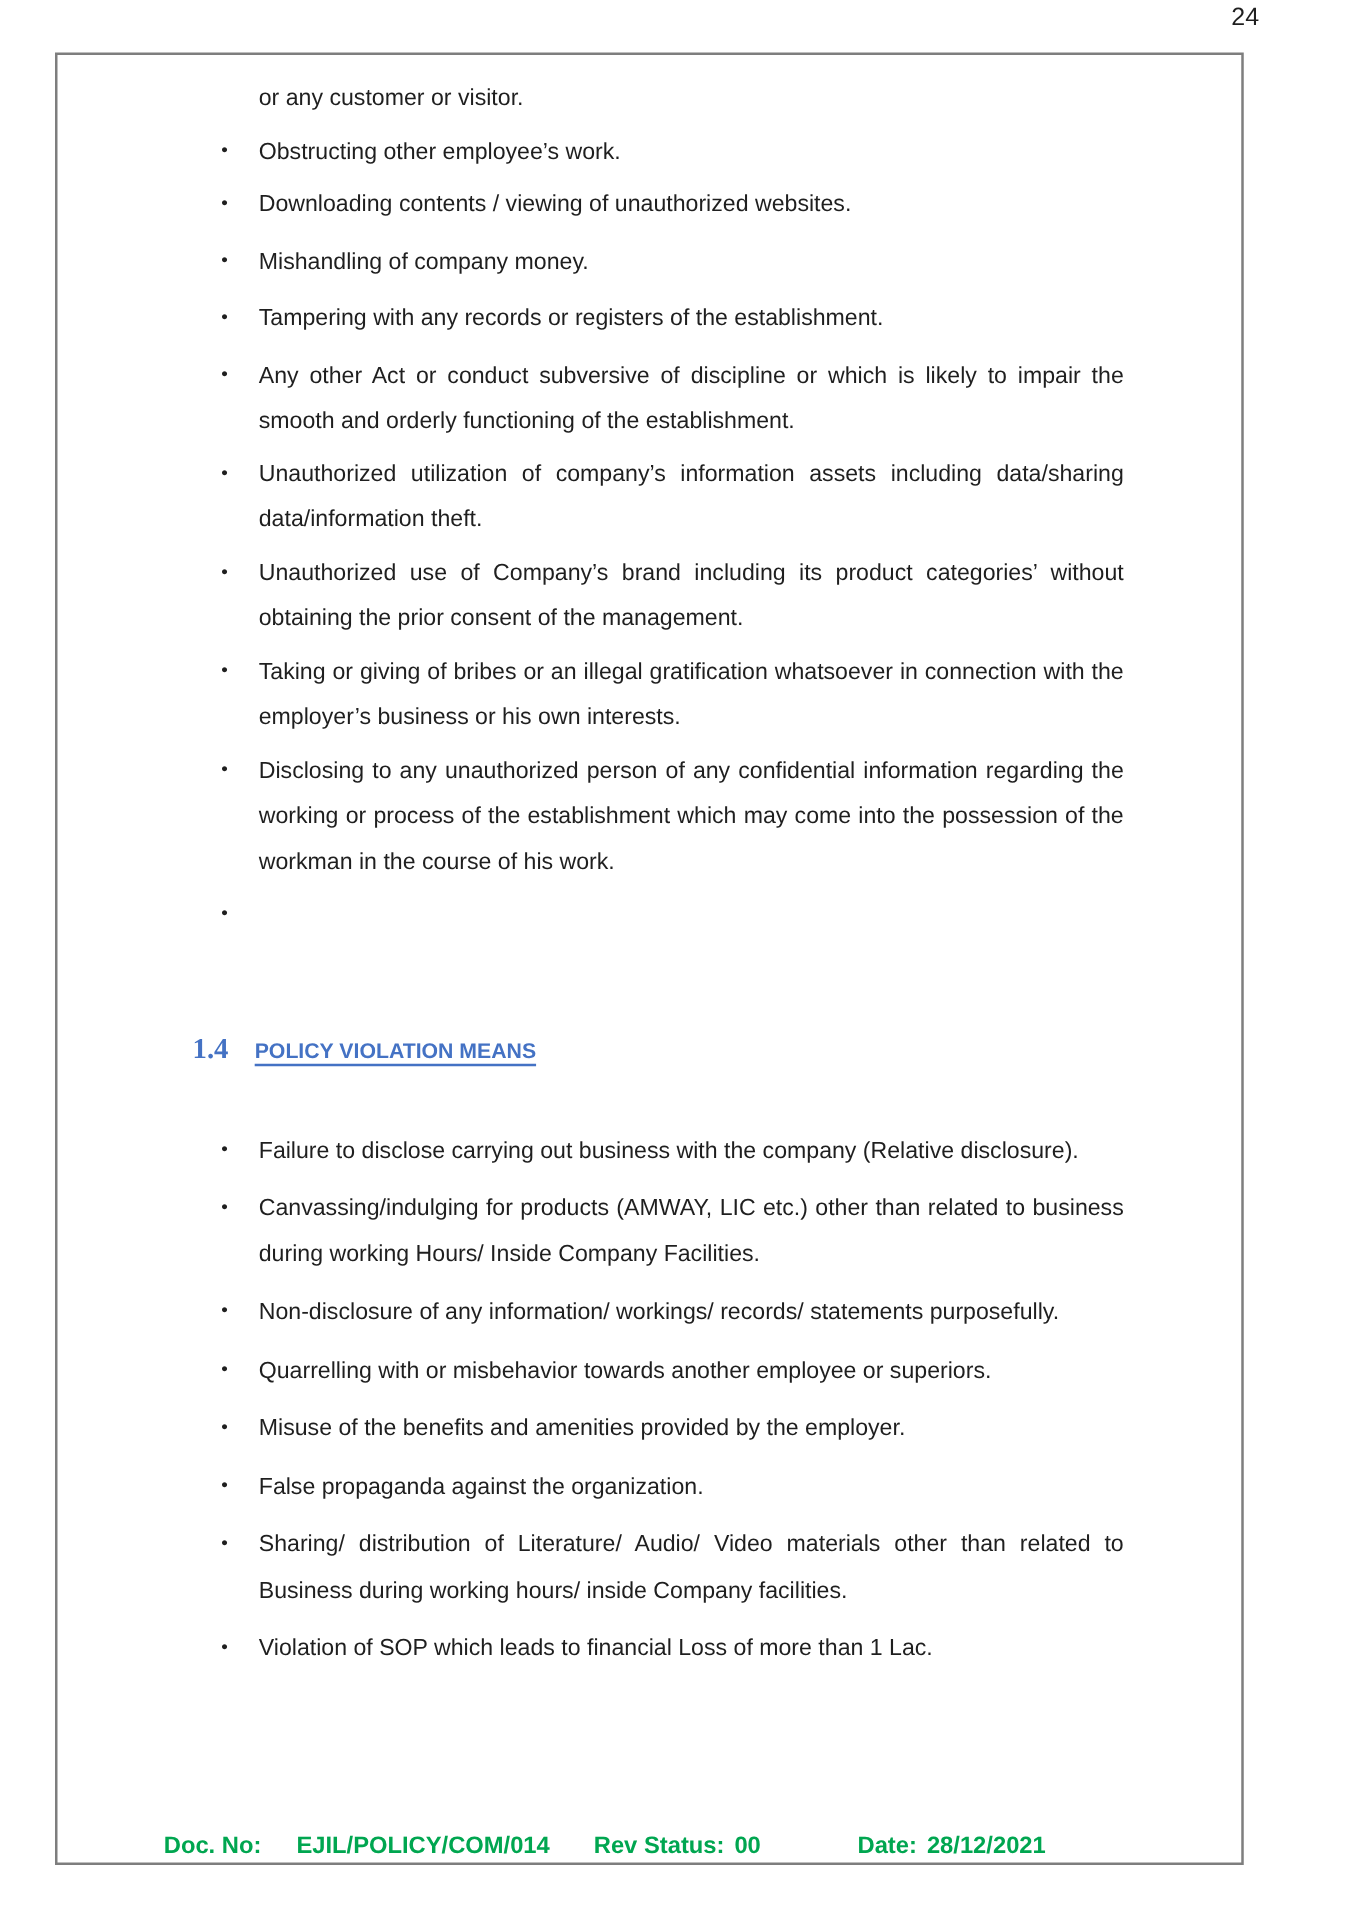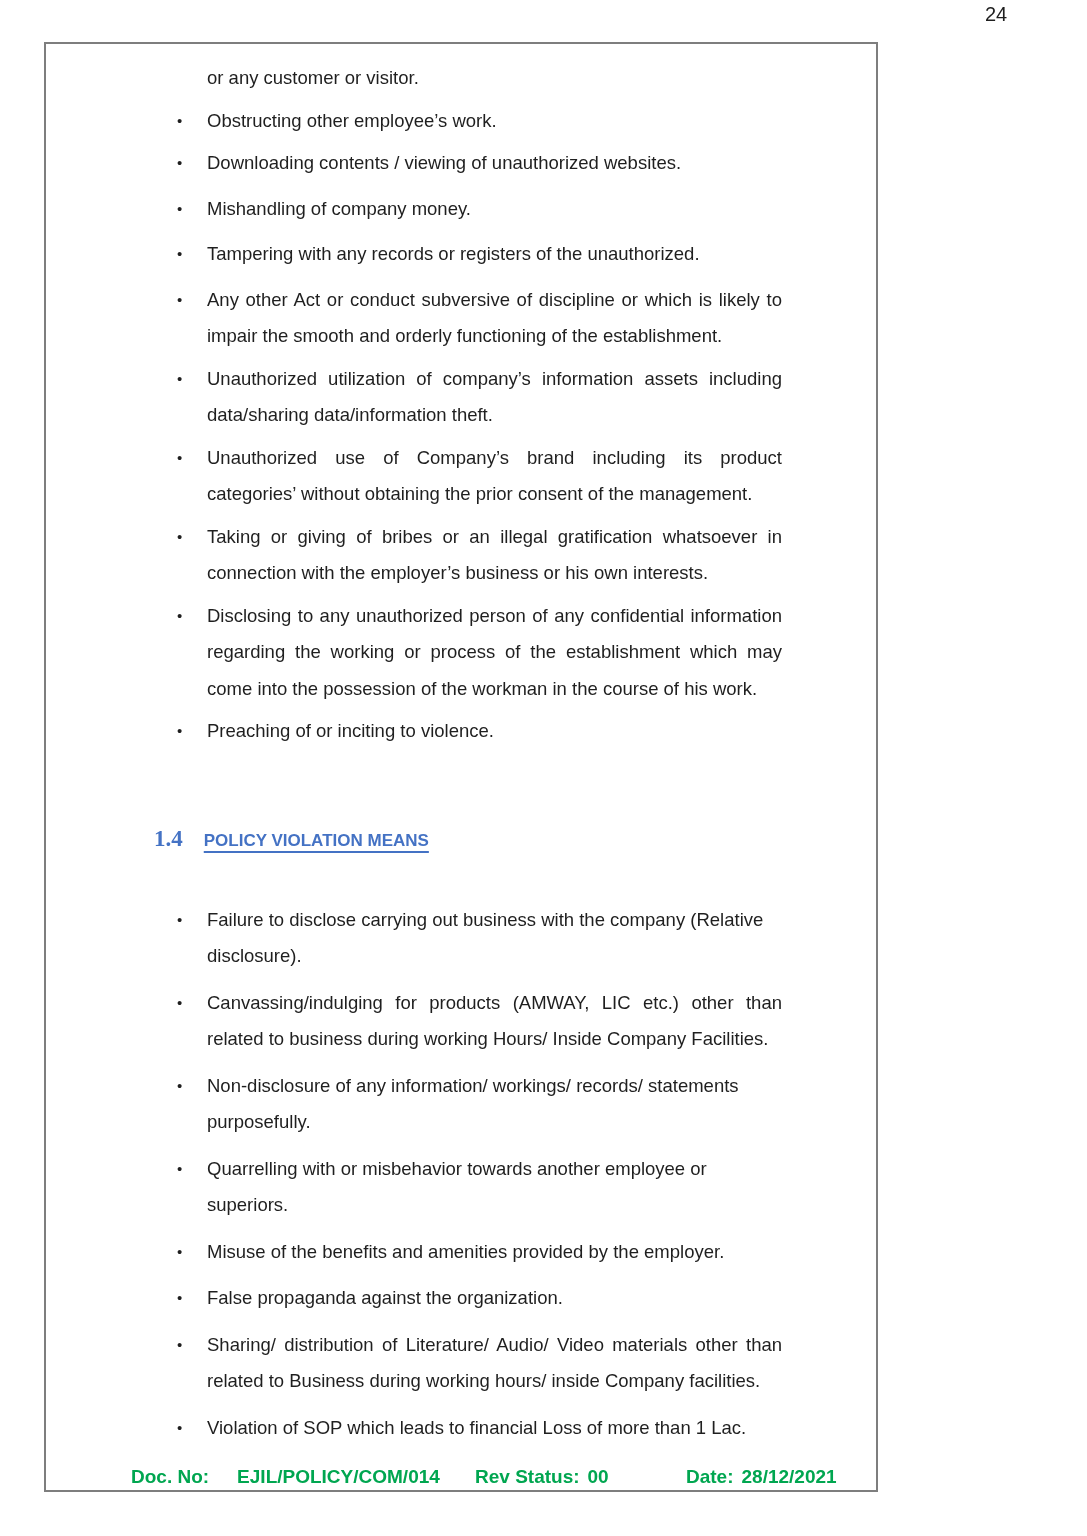--- a/index.html
+++ b/index.html
@@ -20,21 +20,21 @@
     top: 3px;
     left: 985px;
     font-size: 20px;
     color: #1f1f1f;
     text-align: center;
   }
   .doc-box {
     position: absolute;
     left: 44px;
     top: 42px;
-    width: 834px;
+    width: 951px;
     height: 1450px;
     border: 2px solid #7e7e7e;
     box-sizing: border-box;
     background: #ffffff;
   }
   .content {
     padding: 16px 94px 0 0;
   }
   .cont-line {
     margin: 0 0 6px 161px;
@@ -119,21 +119,21 @@
       <div class="bullet">
         <span class="dot">•</span>
         <div class="btext">Downloading contents / viewing of unauthorized websites.</div>
       </div>
       <div class="bullet sp">
         <span class="dot">•</span>
         <div class="btext">Mishandling of company money.</div>
       </div>
       <div class="bullet sp">
         <span class="dot">•</span>
-        <div class="btext">Tampering with any records or registers of the unauthorized.</div>
+        <div class="btext">Tampering with any records or registers of the establishment.</div>
       </div>
       <div class="bullet sp justify">
         <span class="dot">•</span>
         <div class="btext">Any other Act or conduct subversive of discipline or which is likely to impair the smooth and orderly functioning of the establishment.</div>
       </div>
       <div class="bullet justify">
         <span class="dot">•</span>
         <div class="btext">Unauthorized utilization of company’s information assets including data/sharing data/information theft.</div>
       </div>
       <div class="bullet justify">
@@ -143,21 +143,20 @@
       <div class="bullet justify">
         <span class="dot">•</span>
         <div class="btext">Taking or giving of bribes or an illegal gratification whatsoever in connection with the employer’s business or his own interests.</div>
       </div>
       <div class="bullet justify">
         <span class="dot">•</span>
         <div class="btext">Disclosing to any unauthorized person of any confidential information regarding the working or process of the establishment which may come into the possession of the workman in the course of his work.</div>
       </div>
       <div class="bullet">
         <span class="dot">•</span>
-        <div class="btext">Preaching of or inciting to violence.</div>
       </div>
     </div>
 
     <div class="heading">
       <span class="hnum">1.4</span><span class="htitle">POLICY VIOLATION MEANS</span>
     </div>
 
     <div class="list2">
       <div class="bullet">
         <span class="dot">•</span>

